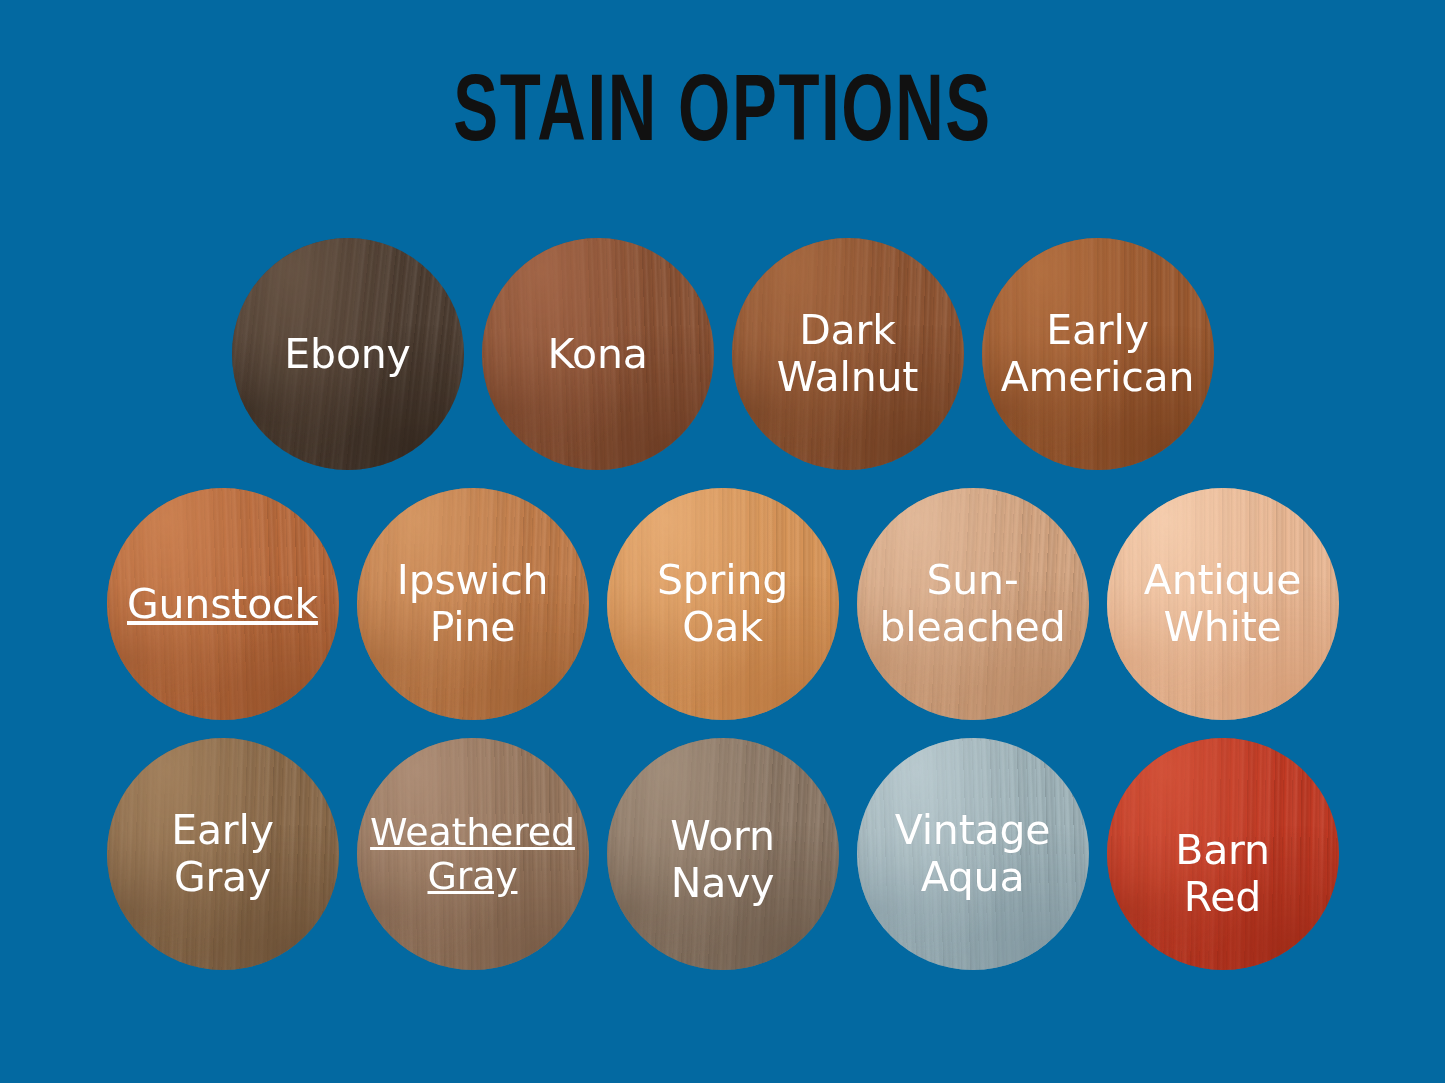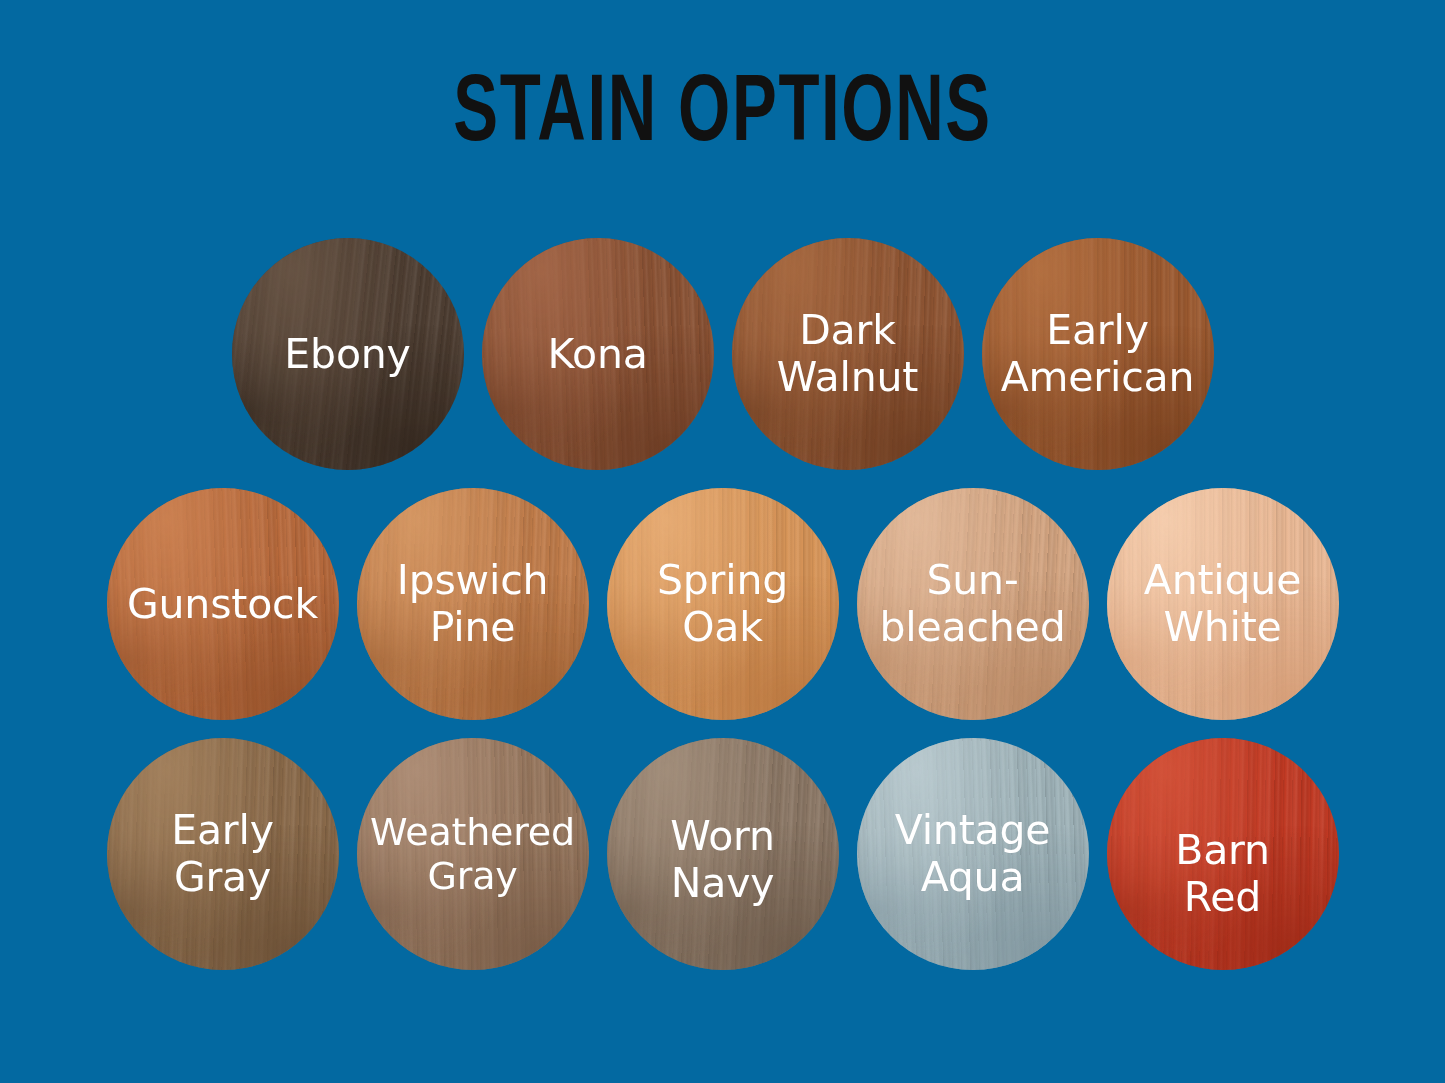--- a/index.html
+++ b/index.html
@@ -148,21 +148,21 @@
       <div class="swatch" style="--base: #9c5a30; --hl: #b57243; --sh: #78411f; --grain-angle: 90deg;">
         <div class="disc"></div>
         <div class="swatch-label" style="color: rgb(255, 255, 255);">Early
 American</div>
       </div>
     </div>
 
     <div class="grid-row">
       <div class="swatch" style="--base: #b86a3c; --hl: #cd8353; --sh: #94512a; --grain-angle: 88deg;">
         <div class="disc"></div>
-        <div class="swatch-label" style="color: rgb(255, 255, 255);">Gunstock</div>
+        <div class="swatch-label" style="color: rgb(255, 255, 255); text-decoration: underline;">Gunstock</div>
       </div>
       <div class="swatch" style="--base: #c07c4a; --hl: #d79a66; --sh: #9d6033; --grain-angle: 92deg;">
         <div class="disc"></div>
         <div class="swatch-label" style="color: rgb(255, 255, 255);">Ipswich
 Pine</div>
       </div>
       <div class="swatch" style="--base: #d89558; --hl: #e8ae77; --sh: #b97740; --grain-angle: 90deg;">
         <div class="disc"></div>
         <div class="swatch-label" style="color: rgb(255, 255, 255);">Spring
 Oak</div>
@@ -180,21 +180,21 @@
     </div>
 
     <div class="grid-row">
       <div class="swatch" style="--base: #8a6a4a; --hl: #a5835f; --sh: #6b5036; --grain-angle: 92deg;">
         <div class="disc"></div>
         <div class="swatch-label" style="color: rgb(255, 255, 255);">Early
 Gray</div>
       </div>
       <div class="swatch" style="--base: #97775e; --hl: #b09079; --sh: #765a45; --grain-angle: 89deg;">
         <div class="disc"></div>
-        <div class="swatch-label tight" style="color: rgb(255, 255, 255);">Weathered
+        <div class="swatch-label tight" style="color: rgb(255, 255, 255); text-decoration: underline;">Weathered
 Gray</div>
       </div>
       <div class="swatch" style="--base: #8b7765; --hl: #a4907d; --sh: #6c5a4a; --grain-angle: 93deg;">
         <div class="disc"></div>
         <div class="swatch-label" style="color: rgb(255, 255, 255); margin-top: 12px;">Worn
 Navy</div>
       </div>
       <div class="swatch" style="--base: #9fb3b9; --hl: #bcccd1; --sh: #80969f; --grain-angle: 88deg;">
         <div class="disc"></div>
         <div class="swatch-label" style="color: rgb(255, 255, 255);">Vintage

